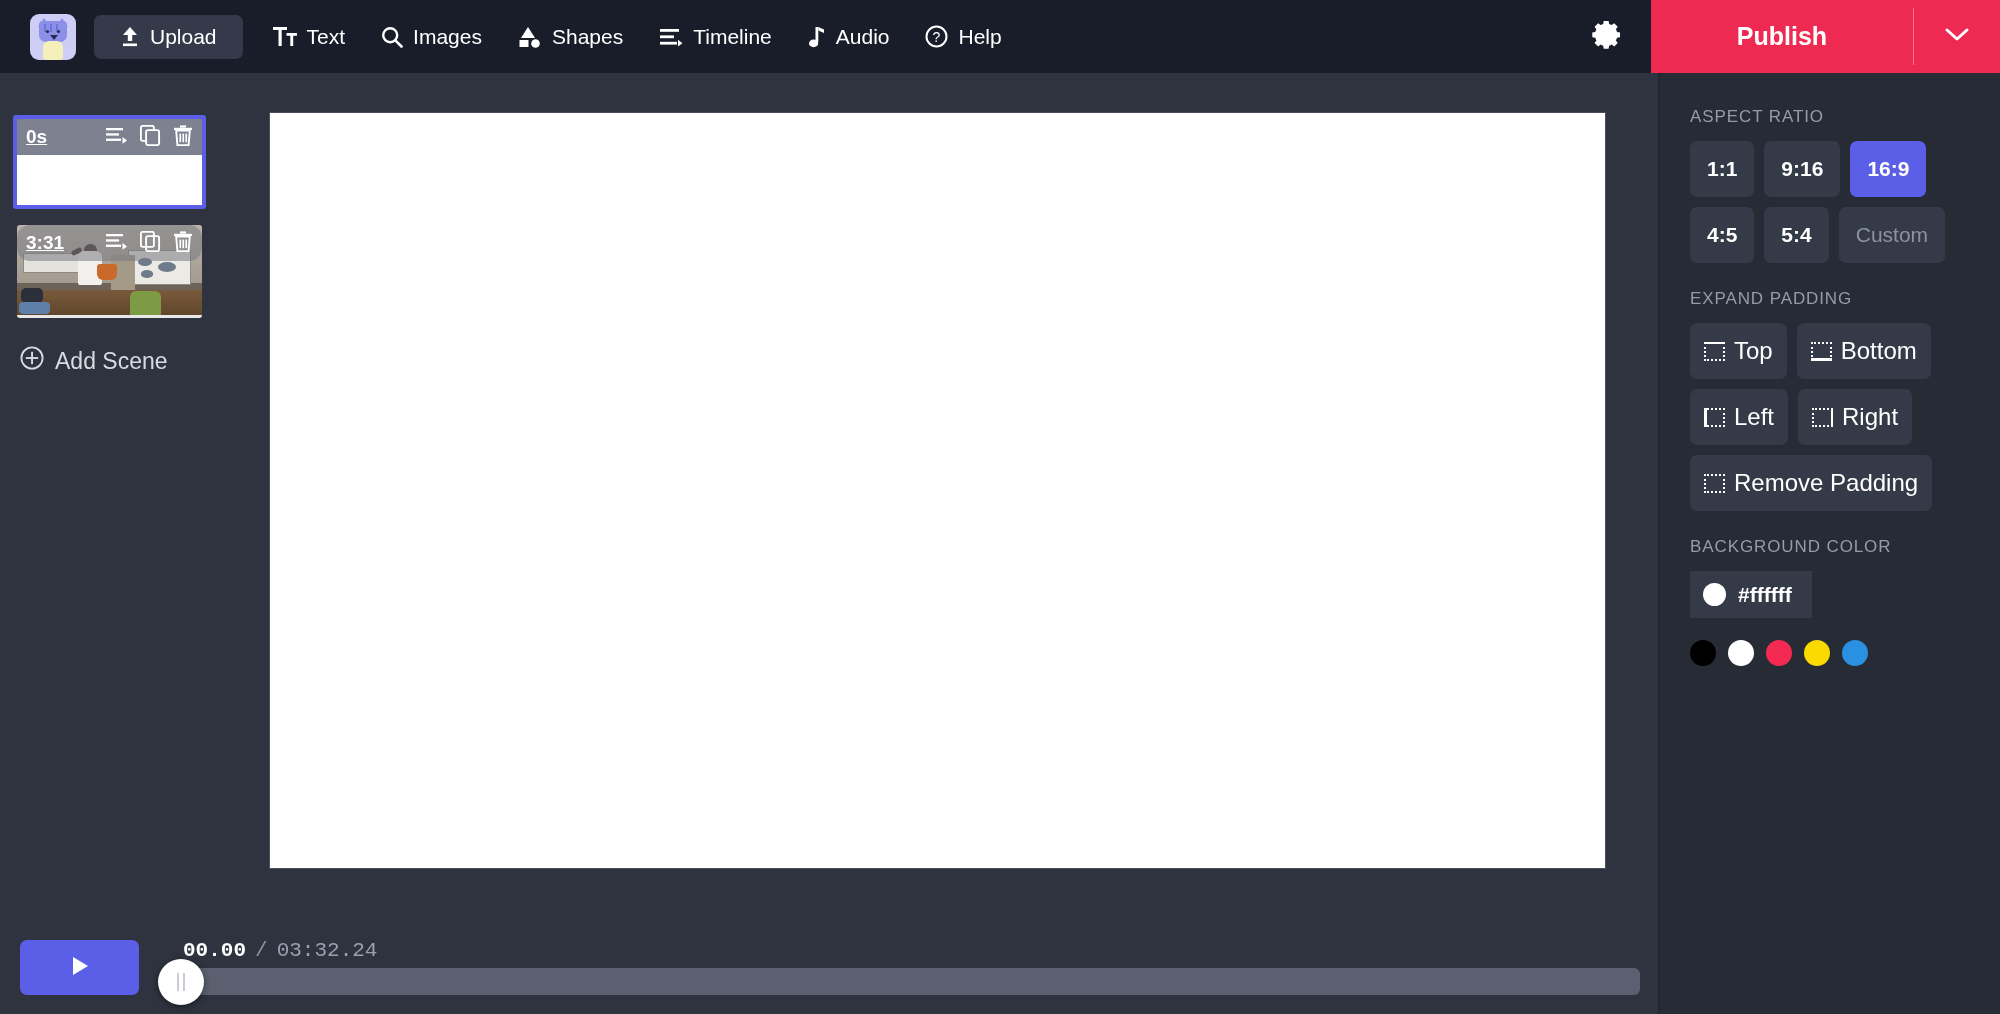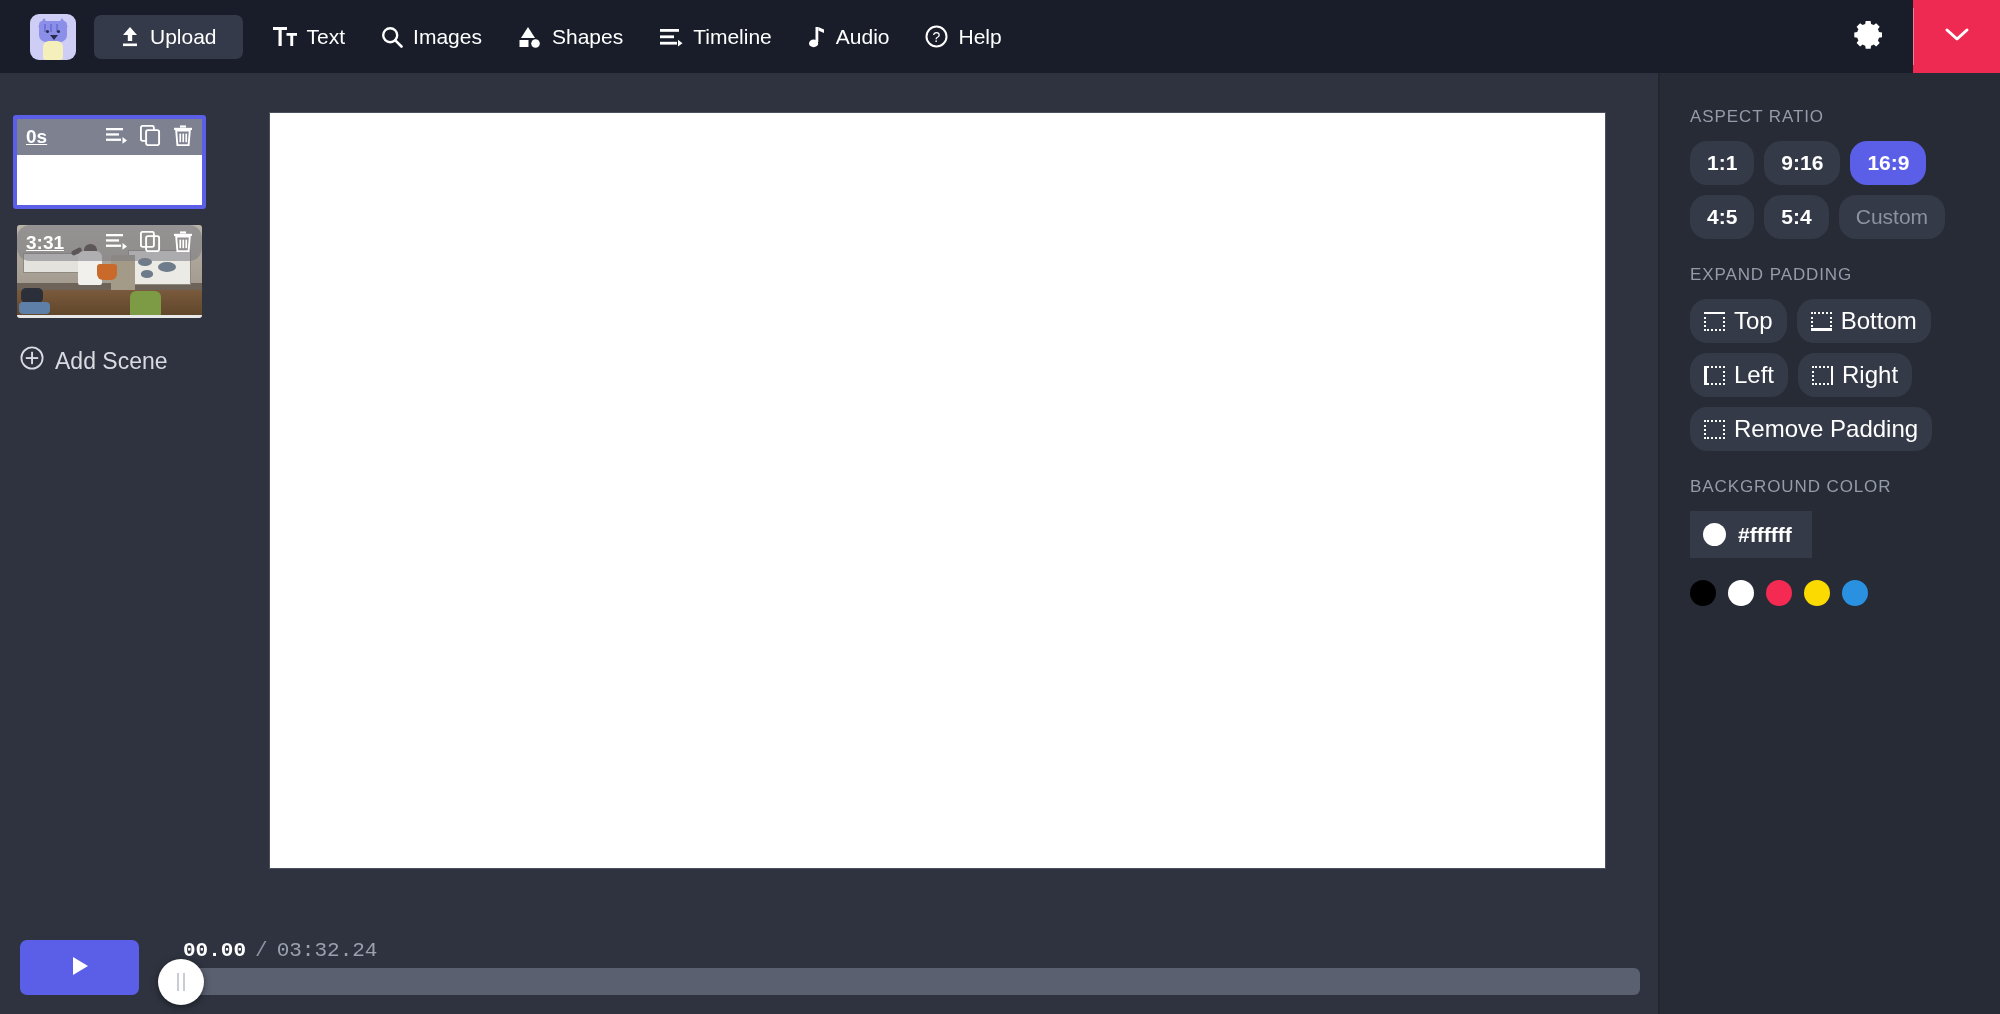--- a/index.html
+++ b/index.html
@@ -200,23 +200,23 @@
     width: 340px; height: 941px;
     background: #262b36;
     padding: 34px 0 0 30px;
   }
   .section-label {
     color: #969bab; font-size: 17px; letter-spacing: 0.9px;
     margin-bottom: 14px;
   }
   .btn-row { display: flex; flex-wrap: wrap; gap: 10px; margin-bottom: 26px; width: 290px; }
   .chip {
-    height: 44px; padding: 0 17px;
+    height: 56px; padding: 0 17px;
     display: flex; align-items: center; justify-content: center; gap: 9px;
-    background: #343a47; border-radius: 17px;
+    background: #343a47; border-radius: 7px;
     color: #ffffff; font-size: 21px; font-weight: bold;
     cursor: pointer; white-space: nowrap;
   }
   .chip.active { background: #5b5fe8; }
   .chip.muted { color: #8c92a2; font-weight: normal; }
   .chip.pad { font-weight: normal; font-size: 24px; padding: 0 14px; }
 
   .pad-icon { width: 21px; height: 19px; position: relative; flex: none; }
   .pad-icon .dash {
     position: absolute; inset: 0;
@@ -350,20 +350,23 @@
   <div class="topbar-right">
     <div class="gear-btn">
       <span>
         <svg width="32" height="32" viewBox="0 0 32 32">
           <path fill="#fff" d="M16 10.2a5.8 5.8 0 1 0 0 11.6 5.8 5.8 0 0 0 0-11.6zm0 8.6a2.8 2.8 0 1 1 0-5.6 2.8 2.8 0 0 1 0 5.6z"></path>
           <path fill="#fff" d="M29 13.4l-3-.5a11.3 11.3 0 0 0-1.1-2.6l1.8-2.5-3.5-3.5-2.5 1.8a11.3 11.3 0 0 0-2.6-1.1l-.5-3h-4.9l-.5 3c-.9.25-1.77.62-2.6 1.1L7.1 4.3 3.6 7.8l1.8 2.5c-.48.83-.85 1.7-1.1 2.6l-3 .5v4.9l3 .5c.25.9.62 1.77 1.1 2.6l-1.8 2.5 3.5 3.5 2.5-1.8c.83.48 1.7.85 2.6 1.1l.5 3h4.9l.5-3c.9-.25 1.77-.62 2.6-1.1l2.5 1.8 3.5-3.5-1.8-2.5c.48-.83.85-1.7 1.1-2.6l3-.5z"></path>
         </svg>
       </span>
     </div>
     <div class="publish">
+      <div class="publish-main">
+        <span>Publish</span>
+      </div>
       <div class="publish-divider"></div>
       <div class="publish-caret">
         <span>
           <svg width="26" height="16" viewBox="0 0 26 16">
             <path d="M3 3 L13 12 L23 3" fill="none" stroke="#fff" stroke-width="3" stroke-linecap="round" stroke-linejoin="round"></path>
           </svg>
         </span>
       </div>
     </div>
   </div>

